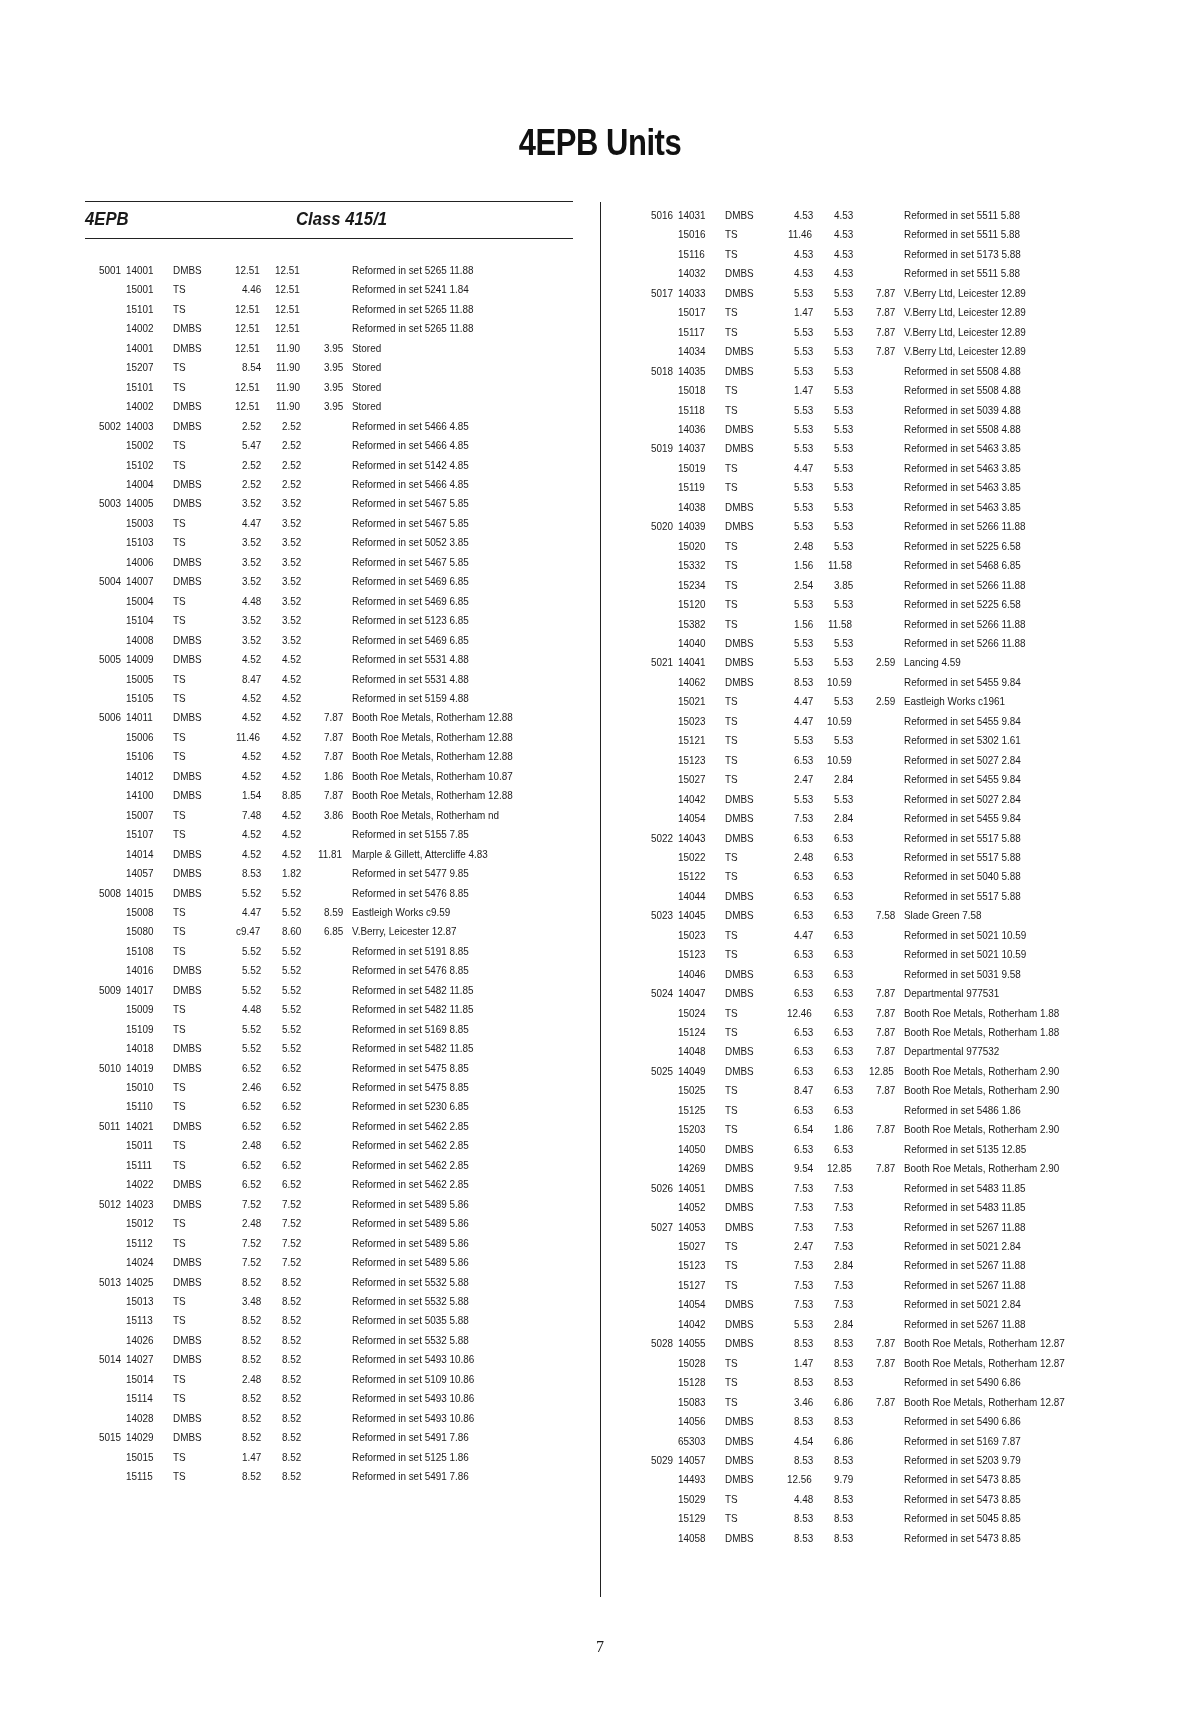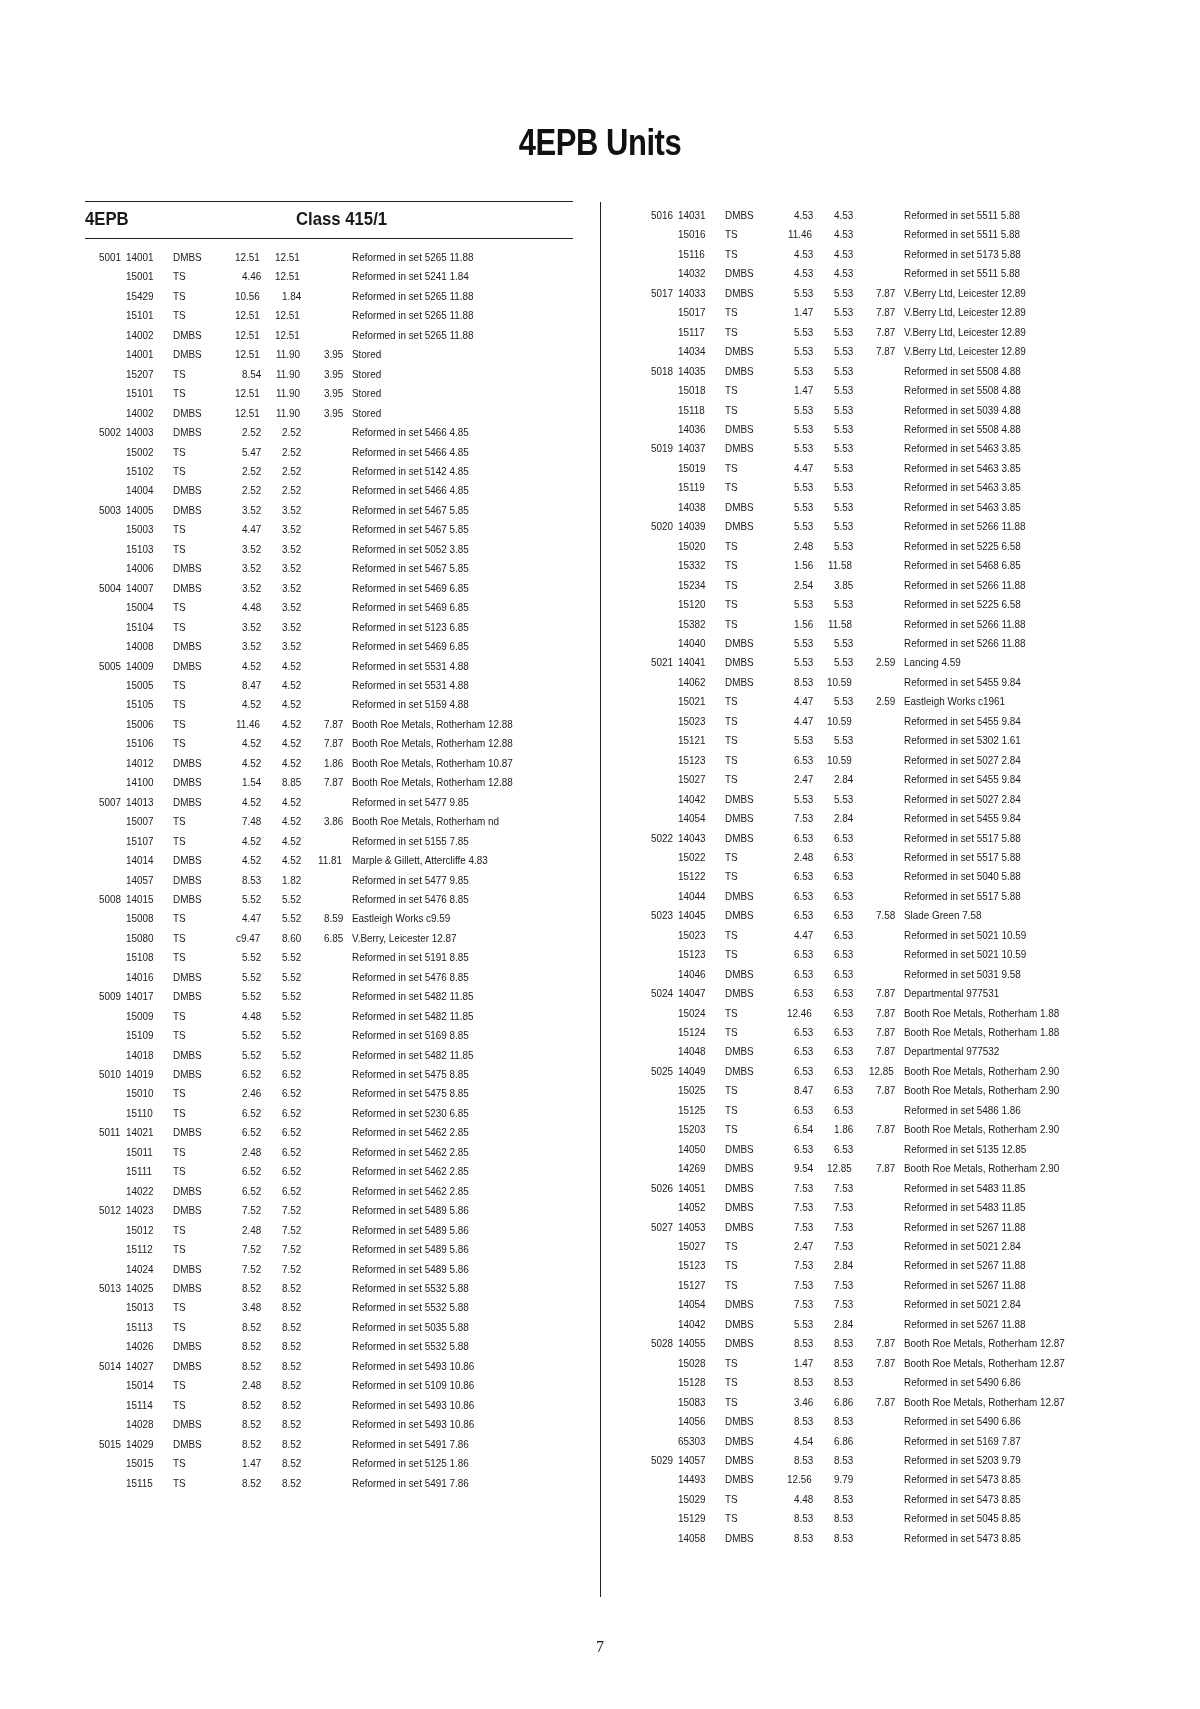--- a/index.html
+++ b/index.html
@@ -6,21 +6,21 @@
   body { width: 1200px; height: 1709px; position: relative; overflow: hidden;
          font-family: "Liberation Sans", sans-serif; color: #1a1a1a; }
   .page-title { position: absolute; top: 122px; left: 0; width: 1200px; text-align: center;
          font-family: "Liberation Sans", sans-serif; font-weight: bold; font-size: 36px;
          letter-spacing: -0.5px; transform: scaleX(0.86); transform-origin: 600px 0; color:#111; }
   .col { position: absolute; }
   .col-left { left: 85px; top: 201px; width: 488px; }
   .col-right { left: 637px; top: 206px; width: 500px; }
   .col-divider { position: absolute; left: 600px; top: 202px; width: 1px; height: 1395px; background: #222; }
   .section-head { border-top: 1.5px solid #222; border-bottom: 1.5px solid #222;
-         height: 36px; position: relative; margin-bottom: 9px; }
+         height: 36px; position: relative; margin-bottom: 22px; font-style: italic; }
   .section-head span { position: absolute; top: 6px; font-weight: bold; font-size: 19px;
          transform: scaleX(0.88); transform-origin: 0 0; }
   .sh-type { left: 0; }
   .sh-class { left: 211px; }
   table.units { border-collapse: collapse; font-size: 11px; line-height: 19.45px; }
   table.units td { padding: 0; white-space: nowrap; vertical-align: top; }
   .c-set { width: 38px; text-align: right; padding-right: 3px !important; }
   .c-veh { width: 44px; }
   .c-type { width: 46px; padding-left: 3px !important; }
   .c-d1 { width: 44px; text-align: right; }
@@ -56,29 +56,20 @@
           <td class="c-set"><span class="narrow"></span></td>
           <td class="c-veh"><span class="narrow">15001</span></td>
           <td class="c-type"><span class="narrow">TS</span></td>
           <td class="c-d1"><span class="narrow">4.46</span></td>
           <td class="c-d2"><span class="narrow">12.51</span></td>
           <td class="c-d3"><span class="narrow"></span></td>
           <td class="c-fate"><span class="narrow">Reformed in set 5241 1.84</span></td>
         </tr>
         <tr>
           <td class="c-set"><span class="narrow"></span></td>
-          <td class="c-veh"><span class="narrow">15429</span></td>
-          <td class="c-type"><span class="narrow">TS</span></td>
-          <td class="c-d1"><span class="narrow">10.56</span></td>
-          <td class="c-d2"><span class="narrow">1.84</span></td>
-          <td class="c-d3"><span class="narrow"></span></td>
-          <td class="c-fate"><span class="narrow">Reformed in set 5265 11.88</span></td>
-        </tr>
-        <tr>
-          <td class="c-set"><span class="narrow"></span></td>
           <td class="c-veh"><span class="narrow">15101</span></td>
           <td class="c-type"><span class="narrow">TS</span></td>
           <td class="c-d1"><span class="narrow">12.51</span></td>
           <td class="c-d2"><span class="narrow">12.51</span></td>
           <td class="c-d3"><span class="narrow"></span></td>
           <td class="c-fate"><span class="narrow">Reformed in set 5265 11.88</span></td>
         </tr>
         <tr>
           <td class="c-set"><span class="narrow"></span></td>
           <td class="c-veh"><span class="narrow">14002</span></td>
@@ -253,20 +244,29 @@
         <tr>
           <td class="c-set"><span class="narrow"></span></td>
           <td class="c-veh"><span class="narrow">15105</span></td>
           <td class="c-type"><span class="narrow">TS</span></td>
           <td class="c-d1"><span class="narrow">4.52</span></td>
           <td class="c-d2"><span class="narrow">4.52</span></td>
           <td class="c-d3"><span class="narrow"></span></td>
           <td class="c-fate"><span class="narrow">Reformed in set 5159 4.88</span></td>
         </tr>
         <tr>
+          <td class="c-set"><span class="narrow">5006</span></td>
+          <td class="c-veh"><span class="narrow">14011</span></td>
+          <td class="c-type"><span class="narrow">DMBS</span></td>
+          <td class="c-d1"><span class="narrow">4.52</span></td>
+          <td class="c-d2"><span class="narrow">4.52</span></td>
+          <td class="c-d3"><span class="narrow">7.87</span></td>
+          <td class="c-fate"><span class="narrow">Booth Roe Metals, Rotherham 12.88</span></td>
+        </tr>
+        <tr>
           <td class="c-set"><span class="narrow"></span></td>
           <td class="c-veh"><span class="narrow">15006</span></td>
           <td class="c-type"><span class="narrow">TS</span></td>
           <td class="c-d1"><span class="narrow">11.46</span></td>
           <td class="c-d2"><span class="narrow">4.52</span></td>
           <td class="c-d3"><span class="narrow">7.87</span></td>
           <td class="c-fate"><span class="narrow">Booth Roe Metals, Rotherham 12.88</span></td>
         </tr>
         <tr>
           <td class="c-set"><span class="narrow"></span></td>
@@ -287,29 +287,20 @@
           <td class="c-fate"><span class="narrow">Booth Roe Metals, Rotherham 10.87</span></td>
         </tr>
         <tr>
           <td class="c-set"><span class="narrow"></span></td>
           <td class="c-veh"><span class="narrow">14100</span></td>
           <td class="c-type"><span class="narrow">DMBS</span></td>
           <td class="c-d1"><span class="narrow">1.54</span></td>
           <td class="c-d2"><span class="narrow">8.85</span></td>
           <td class="c-d3"><span class="narrow">7.87</span></td>
           <td class="c-fate"><span class="narrow">Booth Roe Metals, Rotherham 12.88</span></td>
-        </tr>
-        <tr>
-          <td class="c-set"><span class="narrow">5007</span></td>
-          <td class="c-veh"><span class="narrow">14013</span></td>
-          <td class="c-type"><span class="narrow">DMBS</span></td>
-          <td class="c-d1"><span class="narrow">4.52</span></td>
-          <td class="c-d2"><span class="narrow">4.52</span></td>
-          <td class="c-d3"><span class="narrow"></span></td>
-          <td class="c-fate"><span class="narrow">Reformed in set 5477 9.85</span></td>
         </tr>
         <tr>
           <td class="c-set"><span class="narrow"></span></td>
           <td class="c-veh"><span class="narrow">15007</span></td>
           <td class="c-type"><span class="narrow">TS</span></td>
           <td class="c-d1"><span class="narrow">7.48</span></td>
           <td class="c-d2"><span class="narrow">4.52</span></td>
           <td class="c-d3"><span class="narrow">3.86</span></td>
           <td class="c-fate"><span class="narrow">Booth Roe Metals, Rotherham nd</span></td>
         </tr>

